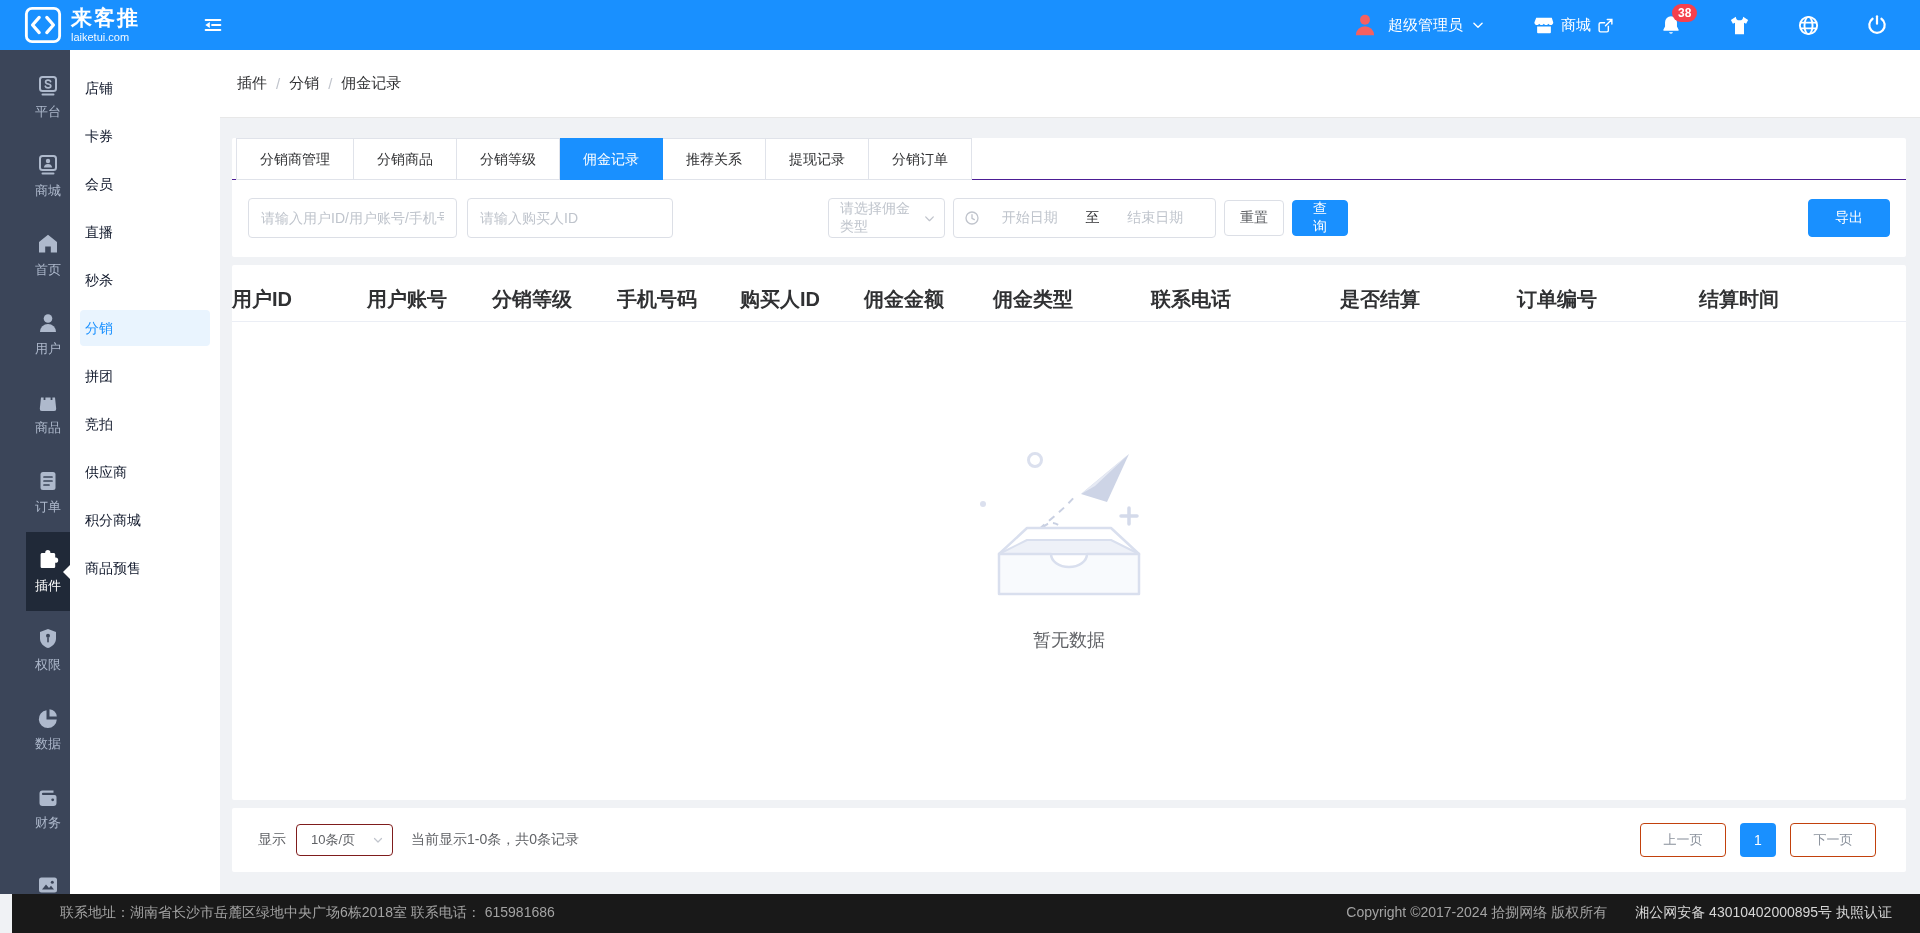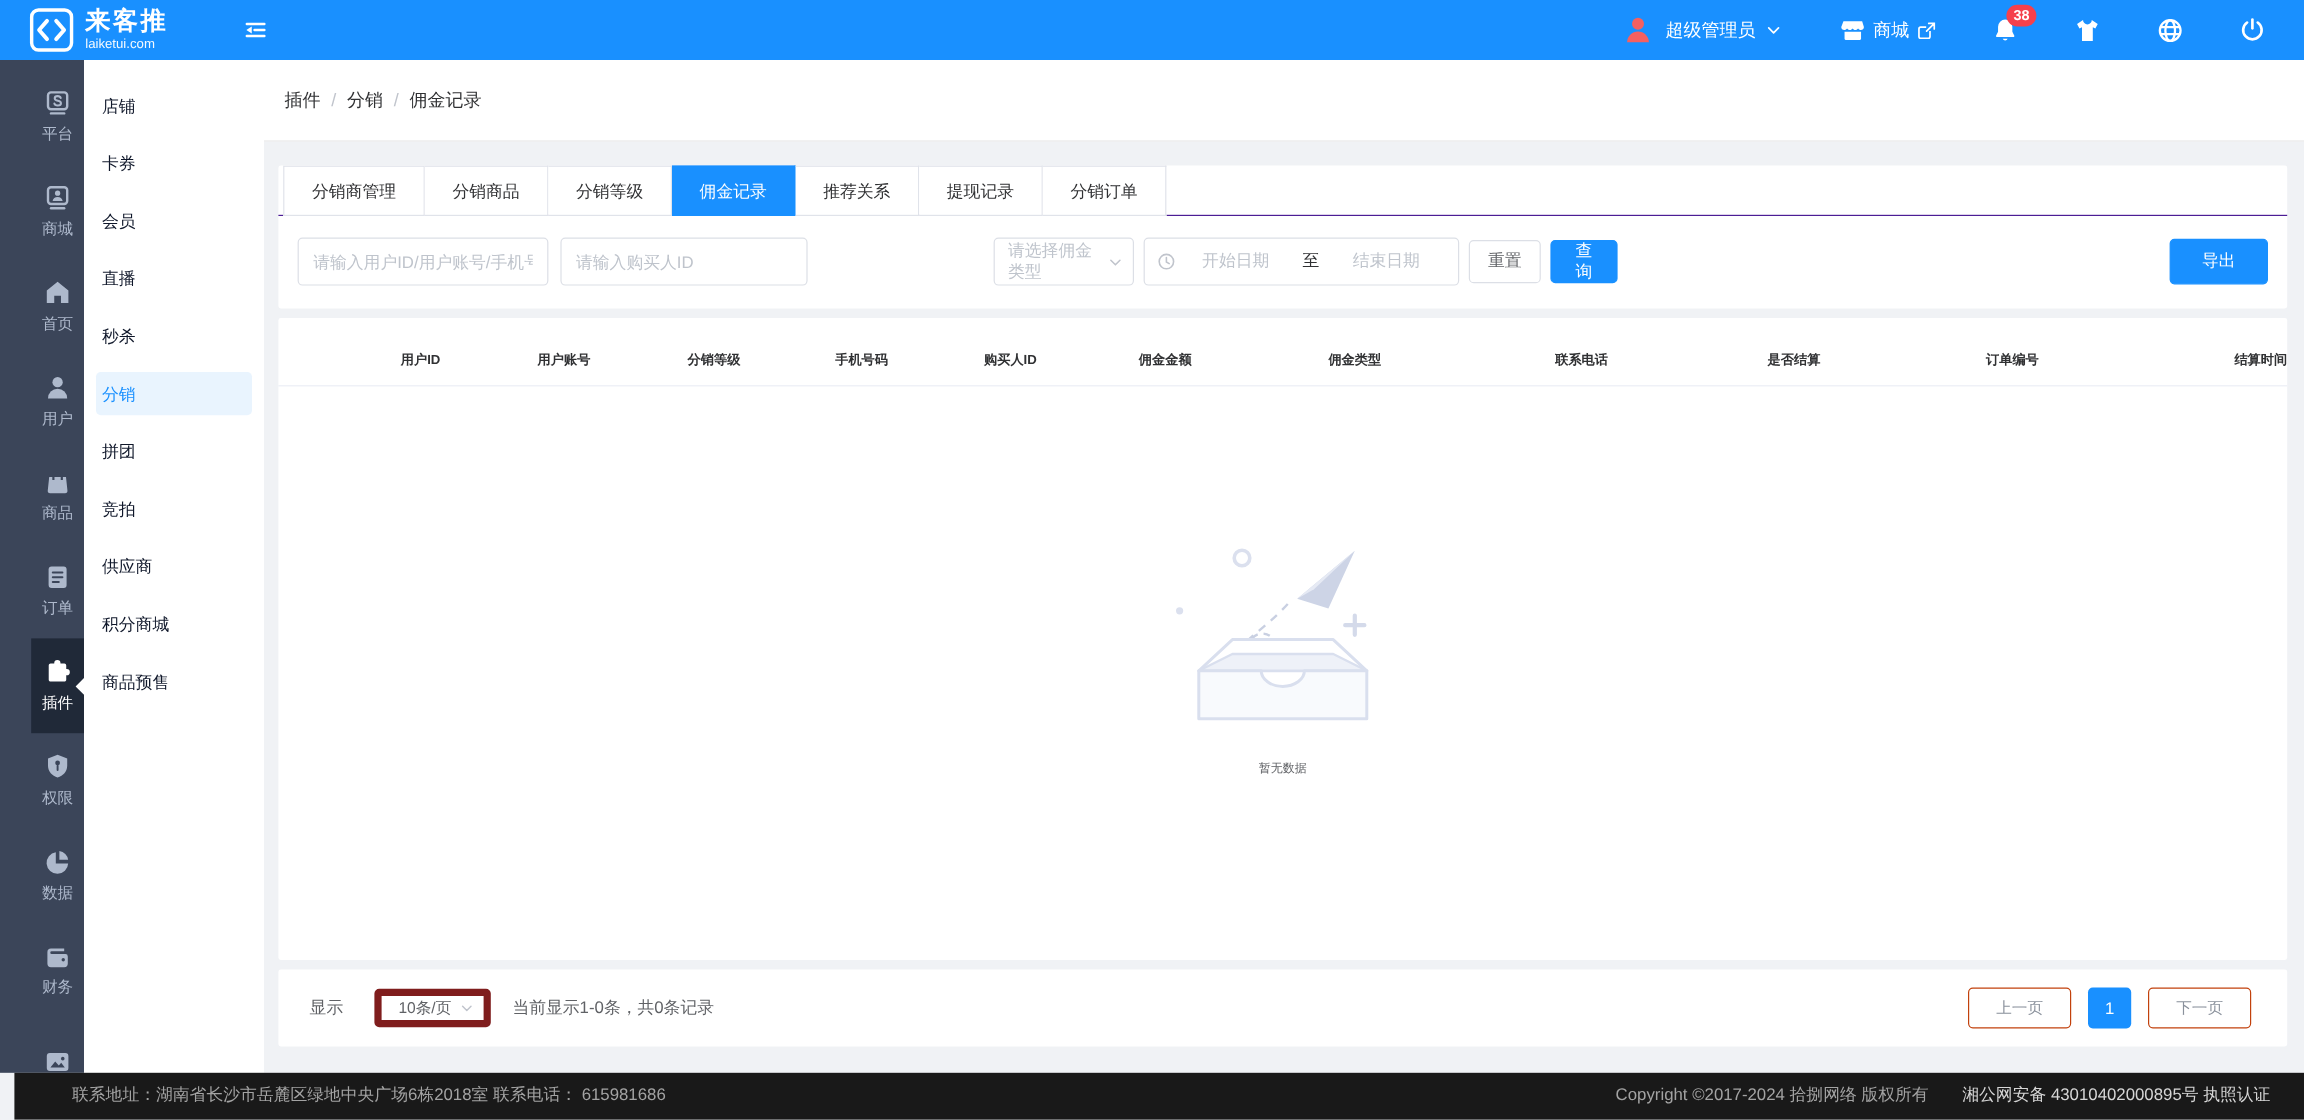--- a/index.html
+++ b/index.html
@@ -84,34 +84,34 @@
     font-family:"Liberation Sans","DejaVu Sans",sans-serif; }
   .btn-reset { margin-left:8px; }
   .btn-primary { background:#1990ff; border-color:#1990ff; color:#fff; }
   .btn-search { margin-left:8px; width:56px; }
   .btn-export { margin-left:auto; width:82px; height:38px; }
 
   
   .card-b { height:535px; margin-top:8px; padding-top:13px; display:flex;
     flex-direction:column; }
   .thead { display:flex; height:44px; align-items:center; border-bottom:1px solid #ebeef5; }
-  .th { font-size:11px; font-weight:bold; color:#303133; text-align:right; }
+  .th { font-size:20px; font-weight:bold; color:#303133; text-align:left; }
   .c0{width:135px}.c1{width:125px}.c2{width:125px}.c3{width:123px}.c4{width:124px}
   .c5{width:129px}.c6{width:158px}.c7{width:189px}.c8{width:177px}.c9{width:182px}
   .c10{width:207px}
   .empty-wrap { flex:1; display:flex; flex-direction:column; align-items:center;
     justify-content:center; padding-bottom:28px; }
-  .empty-text { font-size:10px; color:#606266; margin-top:18px; }
+  .empty-text { font-size:18px; color:#606266; margin-top:18px; }
 
   
   .card-c { height:64px; margin-top:8px; display:flex; align-items:center;
     padding:0 30px 0 26px; }
   .pg-label { font-size:14px; color:#606266; }
-  .pg-size { width:97px; height:32px; border:6px solid #7f1d1d; border-radius:4px;
-    margin-left:26px; display:flex; align-items:center; padding:0 8px 0 14px;
+  .pg-size { width:97px; height:32px; border:1px solid #7f1d1d; border-radius:4px;
+    margin-left:10px; display:flex; align-items:center; padding:0 8px 0 14px;
     cursor:pointer; }
   .pg-size span { flex:1; font-size:13px; color:#606266; }
   .pg-summary { font-size:14px; color:#606266; margin-left:18px; }
   .pg-right { margin-left:auto; display:flex; align-items:center; }
   .pg-btn { width:86px; height:34px; border:1px solid #c2410c; border-radius:4px;
     background:#fff; color:#8a919c; font-size:13px; display:flex; align-items:center;
     justify-content:center; cursor:pointer; }
   .pg-page { width:36px; height:34px; border-radius:4px; background:#1990ff; color:#fff;
     font-size:14px; display:flex; align-items:center; justify-content:center;
     margin:0 14px; cursor:pointer; }

